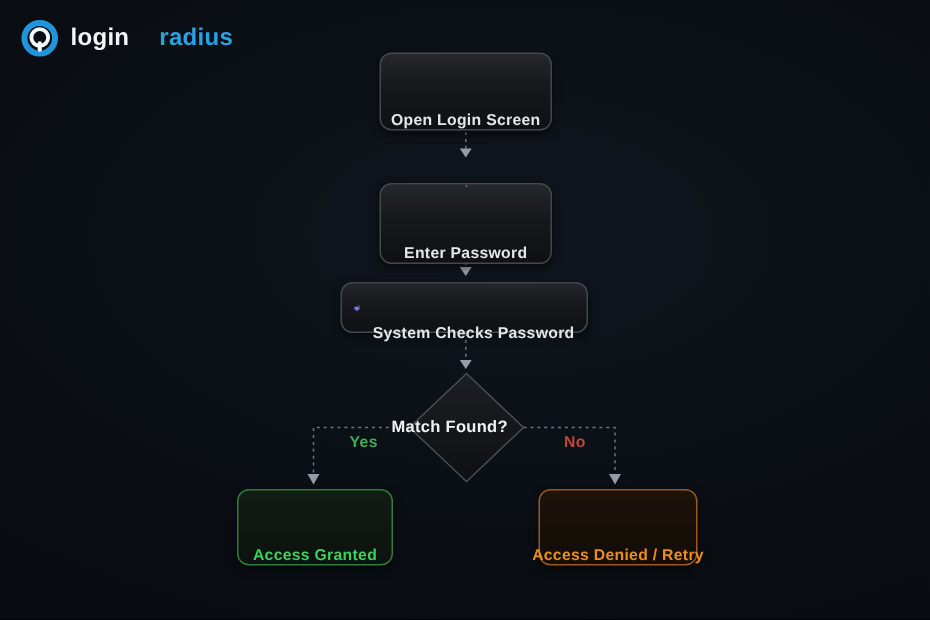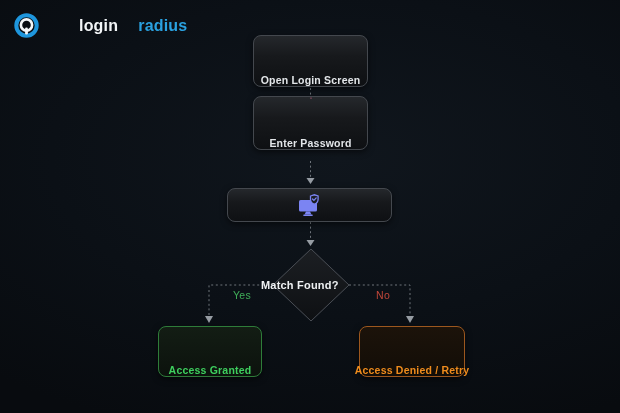--- a/index.html
+++ b/index.html
@@ -5,56 +5,56 @@
   html,body{margin:0;padding:0;background:#000;}
   .stage{
     position:relative;width:620px;height:413px;overflow:hidden;
     font-family:"Liberation Sans",sans-serif;
     background:
       radial-gradient(85% 70% at 55% 38%, #10161d 0%, #0b1016 55%, #080b0f 100%);
   }
   
   .logo{position:absolute;left:13px;top:12px;display:flex;align-items:center;gap:7px;}
   .logo-text{font-size:16px;font-weight:700;letter-spacing:.2px;line-height:1;}
-  .logo-text .lt1{color:#f2f5f7;margin-left:32px;}
+  .logo-text .lt1{color:#f2f5f7;}
   .logo-text .lt2{color:#2aa1e0;padding-left:20px;}
   
   .node{
     position:absolute;box-sizing:border-box;border-radius:8px;
     border:1px solid #44484e;
     background:linear-gradient(180deg,#25282c 0%,#17191c 40%,#0e1013 100%);
     display:flex;align-items:center;justify-content:center;
     box-shadow:0 2px 6px rgba(0,0,0,.55);
   }
   .node.vert{flex-direction:column;gap:5px;}
   .node.horiz{flex-direction:row;gap:8px;padding:0 8px;}
   .node-label{color:#e3e6e9;font-size:10.5px;font-weight:600;letter-spacing:.2px;white-space:nowrap;margin-top:33px;}
   .n-open{left:253px;top:35px;width:115px;height:52px;}
-  .n-pass{left:253px;top:96px;width:115px;height:54px;}
+  .n-pass{left:253px;top:122px;width:115px;height:54px;}
   .n-check{left:227px;top:188px;width:165px;height:34px;}
   
   .n-granted{
     left:158px;top:326px;width:104px;height:51px;
     border:1px solid #2e7c39;background:linear-gradient(180deg,#131d14 0%,#0c120d 100%);
     flex-direction:column;gap:4px;
   }
   .n-granted .node-label{color:#3ecf5e;}
   .n-denied{
     left:359px;top:326px;width:106px;height:51px;
     border:1px solid #9c571e;background:linear-gradient(180deg,#1c130a 0%,#120d07 100%);
     flex-direction:column;gap:4px;justify-content:flex-end;
   }
   .n-denied .node-label{color:#ef8c1d;}
   
   .decision-label{
     position:absolute;left:261px;top:279px;width:100px;text-align:left;
     color:#eef0f2;font-size:11px;font-weight:700;letter-spacing:.2px;
   }
   
-  .branch-label{position:absolute;font-size:10.5px;font-weight:400;letter-spacing:.3px;}
+  .branch-label{position:absolute;font-size:10.5px;font-weight:700;letter-spacing:.3px;}
   .yes-label{left:233px;top:289px;color:#3fae58;}
   .no-label{left:376px;top:289px;color:#c2473a;}
   
   .wires{position:absolute;left:0;top:0;width:620px;height:413px;pointer-events:none;}
 </style>
 </head>
 <body>
 
 <div class="stage">
 
@@ -124,20 +124,21 @@
   </div>
 
   <div class="node horiz n-check">
     <svg width="25" height="23" viewBox="0 0 25 23">
       <rect x="2" y="6" width="18" height="11.5" rx="1.6" fill="#7b84f2"></rect>
       <path d="M9,17.5 L13,17.5 L14.4,20.4 L7.6,20.4 Z" fill="#7b84f2"></path>
       <rect x="6.2" y="20.4" width="9.6" height="1.7" rx="0.8" fill="#7b84f2"></rect>
       <path d="M13.5,2 L17.3,0.8 L21.1,2 V5.2 C21.1,7.8 19.4,9.4 17.3,10.2 C15.2,9.4 13.5,7.8 13.5,5.2 Z" fill="#1b1e24" stroke="#7b84f2" stroke-width="1.3"></path>
       <path d="M15.5,5 L16.9,6.4 L19.2,3.9" fill="none" stroke="#7b84f2" stroke-width="1.3" stroke-linecap="round" stroke-linejoin="round"></path>
     </svg>
+    <div class="node-label">System Checks Password</div>
   </div>
 
   <div class="decision-label">Match Found?</div>
 
   <div class="branch-label yes-label">Yes</div>
   <div class="branch-label no-label">No</div>
 
   <div class="node n-granted">
     <svg width="23" height="23" viewBox="0 0 24 24">
       <circle cx="12" cy="12" r="9" fill="none" stroke="#3ecf5e" stroke-width="2.2"></circle>

